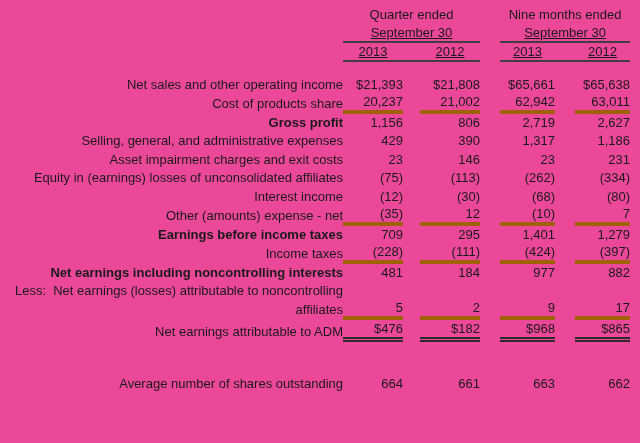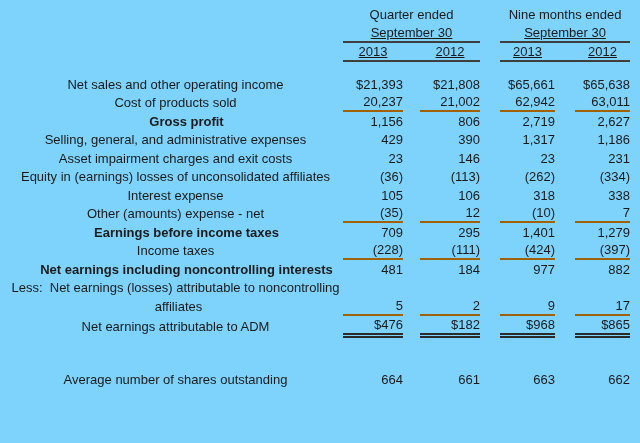--- a/index.html
+++ b/index.html
@@ -3,21 +3,21 @@
 <meta charset="utf-8">
 <style>
   html, body {
     margin: 0;
     padding: 0;
     background: #ffffff;
   }
   .page {
     width: 640px;
     height: 443px;
-    background: #7dd3fc;
+    background: #ec4899;
     overflow: hidden;
     box-sizing: border-box;
     padding: 4px 0 0 8px;
   }
   table.fin {
     border-collapse: collapse;
     table-layout: fixed;
     width: 622px;
     font-family: "Liberation Sans", sans-serif;
     font-size: 13px;
@@ -40,31 +40,31 @@
   }
   thead tr { height: 19px; }
   thead .ctr { text-align: center; }
   .grp-line { border-bottom: 2px solid #3f3f3f; text-decoration: underline; }
   .units-row { height: 21px; }
   .head-gap { height: 13px; }
 
   tbody tr { height: 18.5px; }
   td.lbl {
     white-space: pre;
-    text-align: center;
+    text-align: right;
   }
   td.ind0 { padding-left: 0px; }
   td.ind1 { padding-left: 22px; font-weight: bold; }
   td.ind2 { padding-left: 6px; }
   td.num {
     text-align: right;
     white-space: nowrap;
   }
   td.gap { }
-  .u1 { border-bottom: 2px solid #a16207; }
+  .u1 { border-bottom: 4px solid #a16207; }
   .u2 { border-bottom: 5px double #2b2b2b; }
   tr.spacer-sm { height: 12px; }
   tr.spacer-lg { height: 22px; }
   tr.spacer td { border: none; }
 </style>
 </head>
 <body>
 
 <div class="page">
   <table class="fin">
@@ -110,21 +110,21 @@
           <td class="lbl ind0">Net sales and other operating income</td>
           <td class="num">$21,393</td>
           <td class="gap"></td>
           <td class="num">$21,808</td>
           <td class="gap"></td>
           <td class="num">$65,661</td>
           <td class="gap"></td>
           <td class="num">$65,638</td>
         </tr>
         <tr>
-          <td class="lbl ind0">Cost of products sold</td>
+          <td class="lbl ind0">Cost of products share</td>
           <td class="num u1">20,237</td>
           <td class="gap"></td>
           <td class="num u1">21,002</td>
           <td class="gap"></td>
           <td class="num u1">62,942</td>
           <td class="gap"></td>
           <td class="num u1">63,011</td>
         </tr>
         <tr>
           <td class="lbl ind1">Gross profit</td>
@@ -151,37 +151,37 @@
           <td class="num">23</td>
           <td class="gap"></td>
           <td class="num">146</td>
           <td class="gap"></td>
           <td class="num">23</td>
           <td class="gap"></td>
           <td class="num">231</td>
         </tr>
         <tr>
           <td class="lbl ind0">Equity in (earnings) losses of unconsolidated affiliates</td>
-          <td class="num">(36)</td>
+          <td class="num">(75)</td>
           <td class="gap"></td>
           <td class="num">(113)</td>
           <td class="gap"></td>
           <td class="num">(262)</td>
           <td class="gap"></td>
           <td class="num">(334)</td>
         </tr>
         <tr>
-          <td class="lbl ind0">Interest expense</td>
-          <td class="num">105</td>
-          <td class="gap"></td>
-          <td class="num">106</td>
-          <td class="gap"></td>
-          <td class="num">318</td>
-          <td class="gap"></td>
-          <td class="num">338</td>
+          <td class="lbl ind0">Interest income</td>
+          <td class="num">(12)</td>
+          <td class="gap"></td>
+          <td class="num">(30)</td>
+          <td class="gap"></td>
+          <td class="num">(68)</td>
+          <td class="gap"></td>
+          <td class="num">(80)</td>
         </tr>
         <tr>
           <td class="lbl ind0">Other (amounts) expense - net</td>
           <td class="num u1">(35)</td>
           <td class="gap"></td>
           <td class="num u1">12</td>
           <td class="gap"></td>
           <td class="num u1">(10)</td>
           <td class="gap"></td>
           <td class="num u1">7</td>

